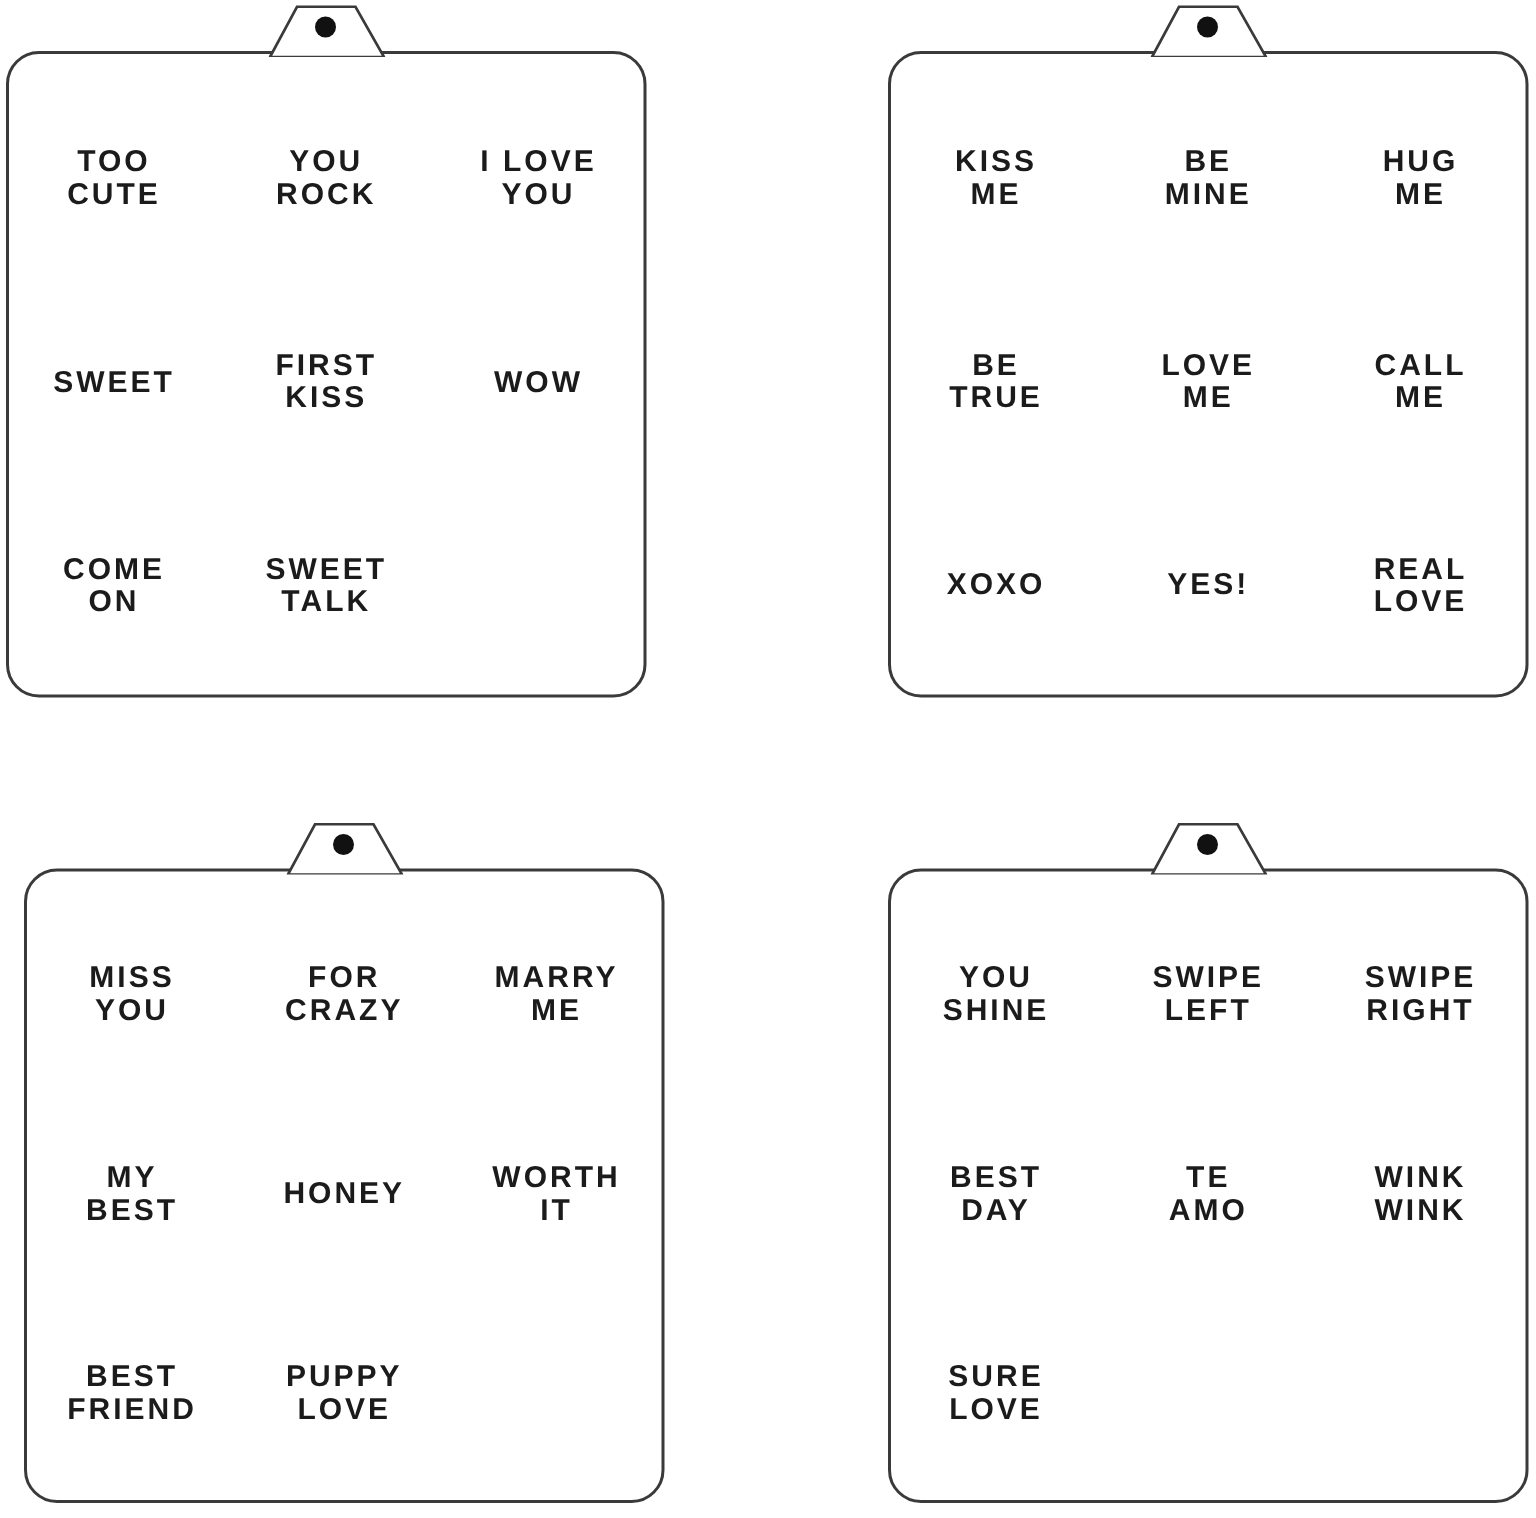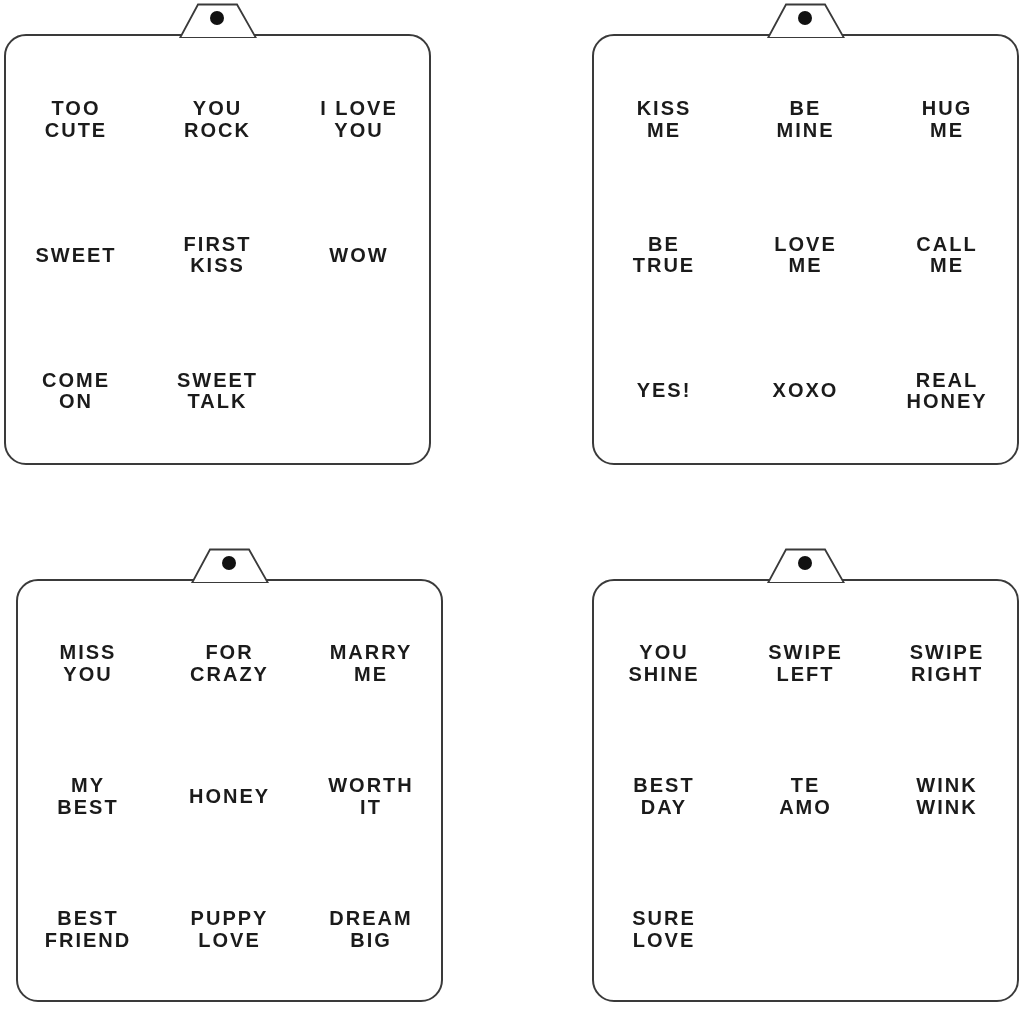--- a/index.html
+++ b/index.html
@@ -91,24 +91,24 @@
         <div class="cell">BE
 MINE</div>
         <div class="cell">HUG
 ME</div>
         <div class="cell">BE
 TRUE</div>
         <div class="cell">LOVE
 ME</div>
         <div class="cell">CALL
 ME</div>
+        <div class="cell">XOXO</div>
         <div class="cell">YES!</div>
-        <div class="cell">XOXO</div>
         <div class="cell">REAL
-HONEY</div>
+LOVE</div>
       </div>
   </div>
 
   <div class="panel panel-2" style="border-color: rgb(58, 58, 58);">
     <svg class="tab" viewBox="0 0 78 35" xmlns="http://www.w3.org/2000/svg">
       <polygon class="tab-outline" points="1,35 19,1.5 58,1.5 77,35" fill="#ffffff" stroke="#3a3a3a" stroke-width="1.8"></polygon>
       <circle class="tab-hole" cx="38" cy="15" r="7" fill="#111111"></circle>
     </svg>
     <div class="grid">
         <div class="cell">MISS
@@ -119,22 +119,20 @@
 ME</div>
         <div class="cell">MY
 BEST</div>
         <div class="cell">HONEY</div>
         <div class="cell">WORTH
 IT</div>
         <div class="cell">BEST
 FRIEND</div>
         <div class="cell">PUPPY
 LOVE</div>
-        <div class="cell">DREAM
-BIG</div>
       </div>
   </div>
 
   <div class="panel panel-3" style="border-color: rgb(58, 58, 58);">
     <svg class="tab" viewBox="0 0 78 35" xmlns="http://www.w3.org/2000/svg">
       <polygon class="tab-outline" points="1,35 19,1.5 58,1.5 77,35" fill="#ffffff" stroke="#3a3a3a" stroke-width="1.8"></polygon>
       <circle class="tab-hole" cx="38" cy="15" r="7" fill="#111111"></circle>
     </svg>
     <div class="grid">
         <div class="cell">YOU

